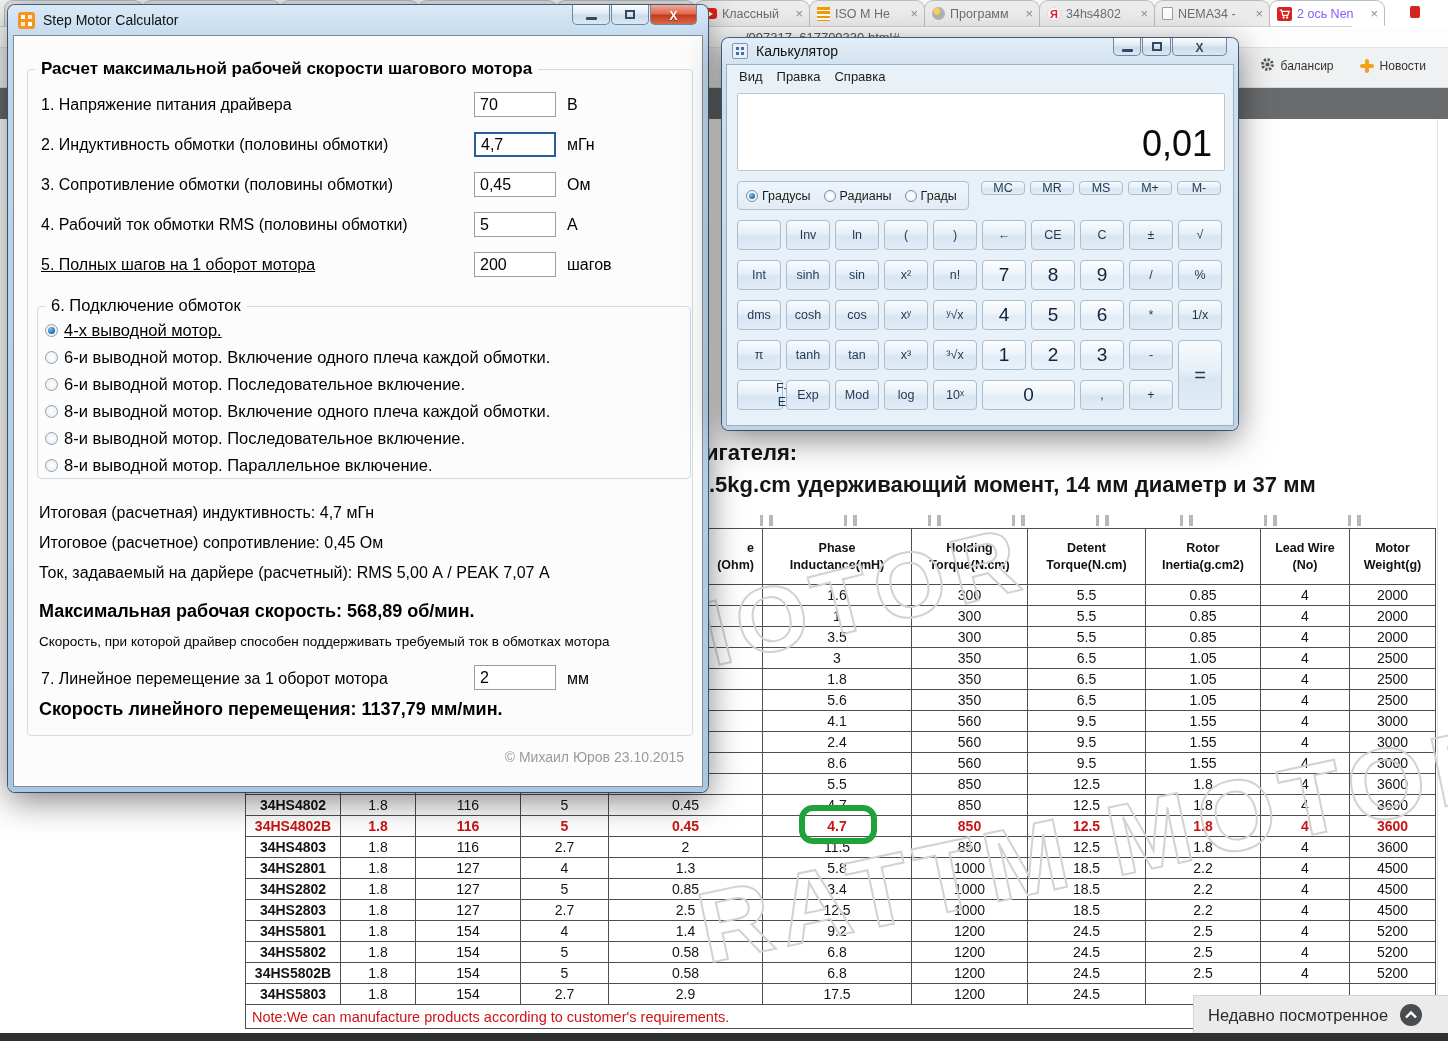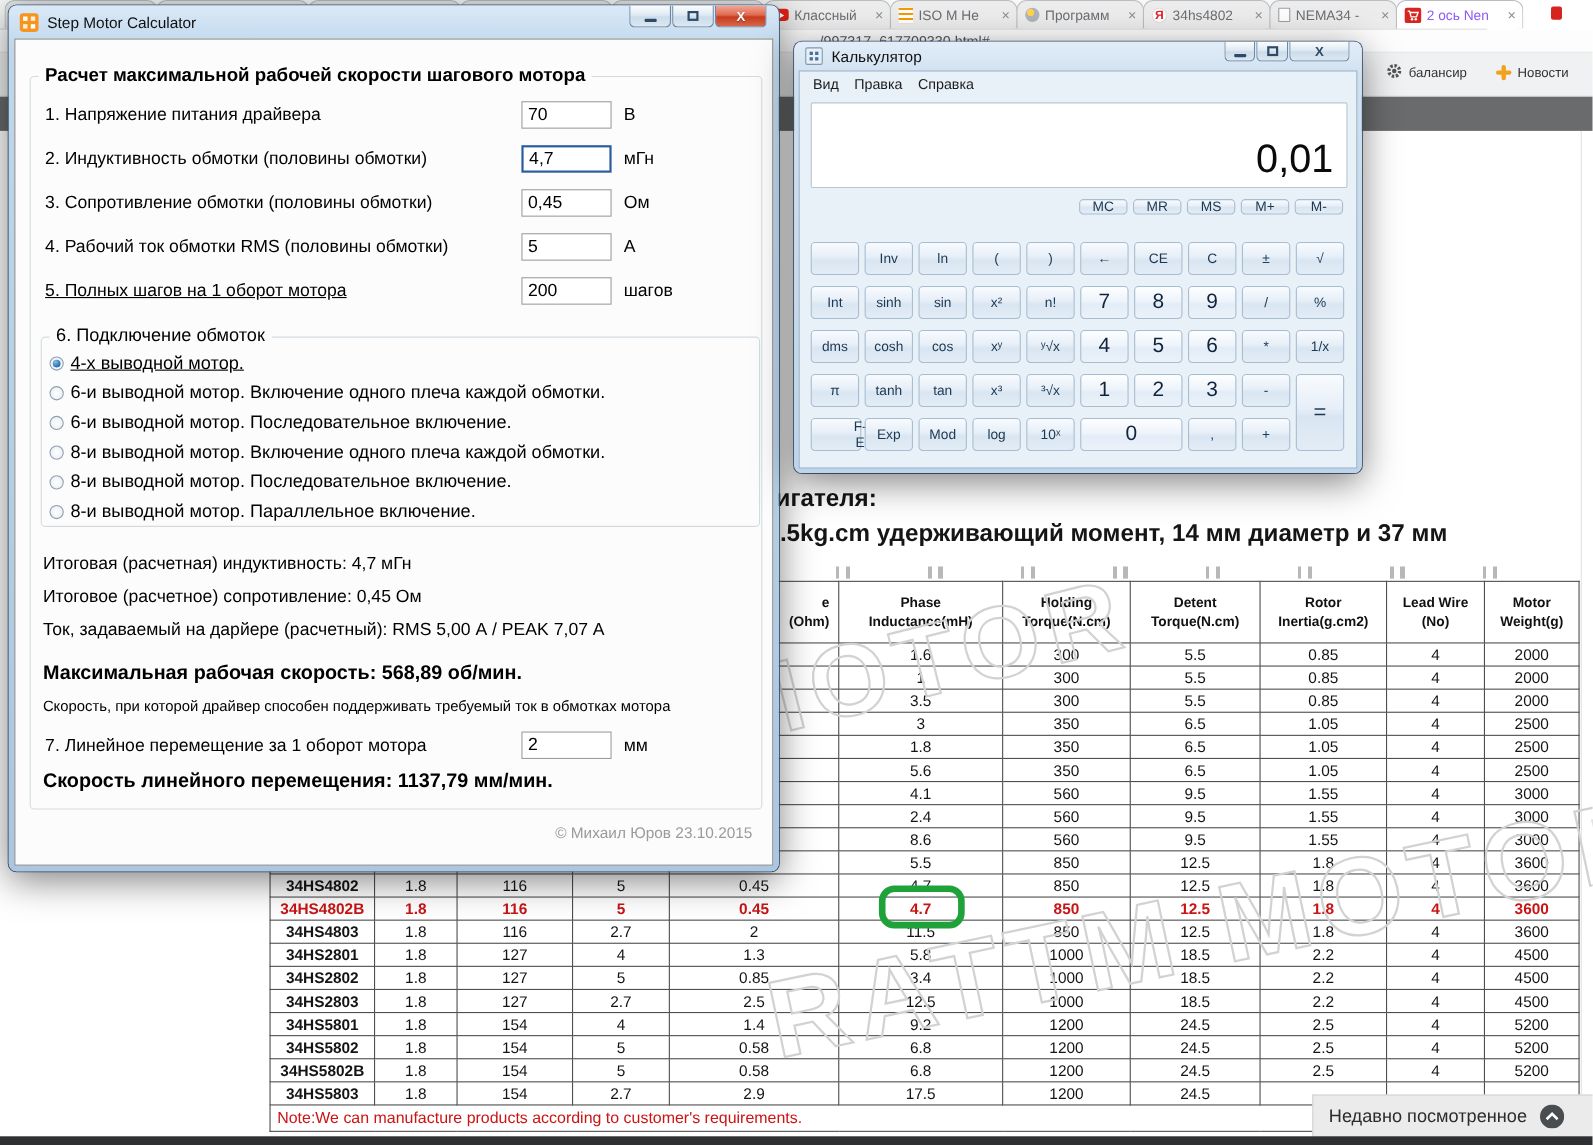--- a/index.html
+++ b/index.html
@@ -609,20 +609,34 @@
     </div>
     <div id="calc-body">
       <div id="calc-menu">
           <span class="mitem">Вид</span>
           <span class="mitem">Правка</span>
           <span class="mitem">Справка</span>
         </div>
       <div id="calc-display">
         <span id="calc-display-text">0,01</span>
       </div>
+      <div id="calc-modes">
+          <span class="cmode">
+            <span class="cradio sel"></span>
+            <span>Градусы</span>
+          </span>
+          <span class="cmode">
+            <span class="cradio"></span>
+            <span>Радианы</span>
+          </span>
+          <span class="cmode">
+            <span class="cradio"></span>
+            <span>Грады</span>
+          </span>
+        </div>
       <div id="calc-mem">
           <button class="ckey">MC</button>
           <button class="ckey">MR</button>
           <button class="ckey">MS</button>
           <button class="ckey">M+</button>
           <button class="ckey">M-</button>
         </div>
       <div id="calc-grid">
           <button class="ckey" style="grid-area: 1 / 1;"></button>
           <button class="ckey" style="grid-area: 1 / 2;">Inv</button>

